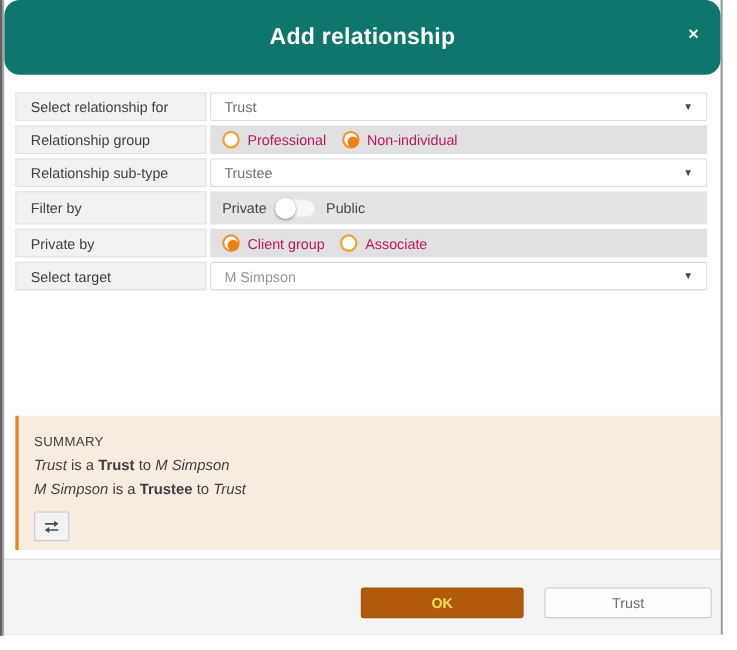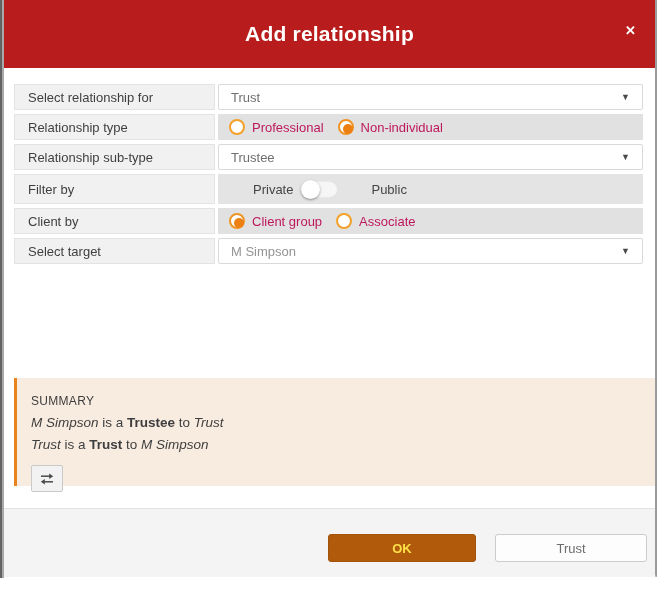--- a/index.html
+++ b/index.html
@@ -6,31 +6,31 @@
   html,body { width:670px; height:591px; background:#fff; font-family:"Liberation Sans", sans-serif; overflow:hidden; }
   .stage { position:relative; width:670px; height:591px; background:#ffffff; }
 
   .page-edge { position:absolute; left:0; top:0; width:4px; height:578px;
                background:#a8a8a8; border-left:2px solid #636363; }
 
   .modal { position:absolute; left:4px; top:0; width:653px; height:577px; background:#ffffff;
            border-right:2px solid #9b9b9b; border-bottom:2px solid #c4c4c4; }
 
   
-  .header { position:relative; height:68px; background:#b91c1c;
-            display:flex; align-items:center; justify-content:center; }
+  .header { position:relative; height:68px; background:#0f766e;
+            display:flex; align-items:center; justify-content:center;border-radius:14px; }
   .header-title { color:#ffffff; font-size:21px; font-weight:bold; letter-spacing:.2px; }
   .close-btn { position:absolute; right:19px; top:24px; color:#ffffff; font-size:13px;
                font-weight:bold; line-height:13px; cursor:pointer; }
 
   
   .form { padding:16px 12px 0 10px; }
   .row { display:flex; height:26px; margin-bottom:4px; }
   .row.tall { height:30px; }
-  .row-label { width:201px; flex:none; background:#f1f1f1; border:1px solid #e3e3e3;
+  .row-label { width:174px; flex:none; background:#f1f1f1; border:1px solid #e3e3e3;
                display:flex; align-items:center; padding-left:13px;
                font-size:13px; color:#3f3f3f; }
   .row-value { flex:1; margin-left:3px; display:flex; align-items:center; }
   .row-value.select { background:#ffffff; border:1px solid #d9d9d9; border-radius:2px;
                       padding:0 12px; justify-content:space-between; cursor:pointer; }
   .select-text { font-size:13px; color:#6f6f6f; }
   .select-text.muted { color:#949494; }
   .dd-arrow { font-size:9px; color:#4a4a4a; }
   .row-value.gray { background:#e1e1e1; padding-left:11px; }
   .row-value.gray2 { background:#e4e4e4; padding-left:11px; }
@@ -39,30 +39,30 @@
   .radio-opt { display:flex; align-items:center; margin-right:14px; cursor:pointer; }
   .radio-circle { width:16px; height:16px; border-radius:50%; border:2px solid #f5a028;
                   background:#ffffff; position:relative; flex:none; }
   .radio-circle.checked { border-color:#f09322; }
   .radio-circle.checked::after { content:""; position:absolute; left:3px; top:3px;
                   width:10px; height:10px; border-radius:50%; background:#ee8013; }
   .radio-text { font-size:13px; color:#be185d; margin-left:7px; }
 
   
   .toggle-wrap { display:flex; align-items:center; }
-  .toggle-side { font-size:13px; color:#454545;margin-left:24px; }
+  .toggle-side { font-size:13px; color:#454545; }
   .toggle-track { width:36px; height:17px; border-radius:9px; background:#f6f6f6;
                   box-shadow:inset 0 0 2px rgba(0,0,0,.18); position:relative;
                   margin:0 9px; cursor:pointer; }
   .toggle-knob { position:absolute; left:-1px; top:-1px; width:19px; height:19px;
                  border-radius:50%; background:#ffffff;
                  box-shadow:0 1px 2.5px rgba(0,0,0,.4); }
 
   
-  .summary { position:absolute; left:10px; top:378px; width:641px; height:108px;
+  .summary { position:absolute; left:10px; top:378px; width:641px; height:122px;
              background:#f8ece1; border-left:3px solid #e8831d; padding:16px 0 0 14px; }
   .summary-heading { font-size:12px; color:#3d3d3d; letter-spacing:.3px; }
   .summary-line { font-size:13.5px; color:#3e3e3e; margin-top:8px; line-height:14px; }
   .summary-line:first-of-type { margin-top:12px; }
   .it { font-style:italic; }
   .bd { font-weight:bold; }
   .swap-btn { margin-top:13px; width:32px; height:27px; background:#f2f2f2;
               border:1px solid #c9c9c9; border-radius:2px;
               display:flex; align-items:center; justify-content:center; cursor:pointer; }
 
@@ -93,21 +93,21 @@
 
       <div class="row">
         <div class="row-label">Select relationship for</div>
         <div class="row-value select">
           <span class="select-text">Trust</span>
           <span class="dd-arrow">▼</span>
         </div>
       </div>
 
       <div class="row">
-        <div class="row-label">Relationship type</div>
+        <div class="row-label">Relationship group</div>
         <div class="row-value gray">
           <span class="radio-opt">
             <span class="radio-circle"></span>
             <span class="radio-text">Professional</span>
           </span>
           <span class="radio-opt">
             <span class="radio-circle checked"></span>
             <span class="radio-text">Non-individual</span>
           </span>
         </div>
@@ -128,21 +128,21 @@
             <span class="toggle-side">Private</span>
             <span class="toggle-track">
               <span class="toggle-knob"></span>
             </span>
             <span class="toggle-side">Public</span>
           </span>
         </div>
       </div>
 
       <div class="row">
-        <div class="row-label">Client by</div>
+        <div class="row-label">Private by</div>
         <div class="row-value gray">
           <span class="radio-opt">
             <span class="radio-circle checked"></span>
             <span class="radio-text">Client group</span>
           </span>
           <span class="radio-opt">
             <span class="radio-circle"></span>
             <span class="radio-text">Associate</span>
           </span>
         </div>
@@ -152,22 +152,22 @@
         <div class="row-label">Select target</div>
         <div class="row-value select">
           <span class="select-text muted">M Simpson</span>
           <span class="dd-arrow">▼</span>
         </div>
       </div>
     </div>
 
     <div class="summary">
       <div class="summary-heading">SUMMARY</div>
+      <div class="summary-line"><span class="it">Trust</span><span> is a </span><span class="bd">Trust</span><span> to </span><span class="it">M Simpson</span></div>
       <div class="summary-line"><span class="it">M Simpson</span><span> is a </span><span class="bd">Trustee</span><span> to </span><span class="it">Trust</span></div>
-      <div class="summary-line"><span class="it">Trust</span><span> is a </span><span class="bd">Trust</span><span> to </span><span class="it">M Simpson</span></div>
       <div class="swap-btn">
         <svg width="16" height="16" viewBox="0 0 16 16">
           <path d="M2 5.2h9" stroke="#4a4a4a" stroke-width="1.5" fill="none"></path>
           <path d="M10.2 2.4l4 2.8-4 2.8z" fill="#4a4a4a"></path>
           <path d="M14 10.8H5" stroke="#4a4a4a" stroke-width="1.5" fill="none"></path>
           <path d="M5.8 8l-4 2.8 4 2.8z" fill="#4a4a4a"></path>
         </svg>
       </div>
     </div>
 

